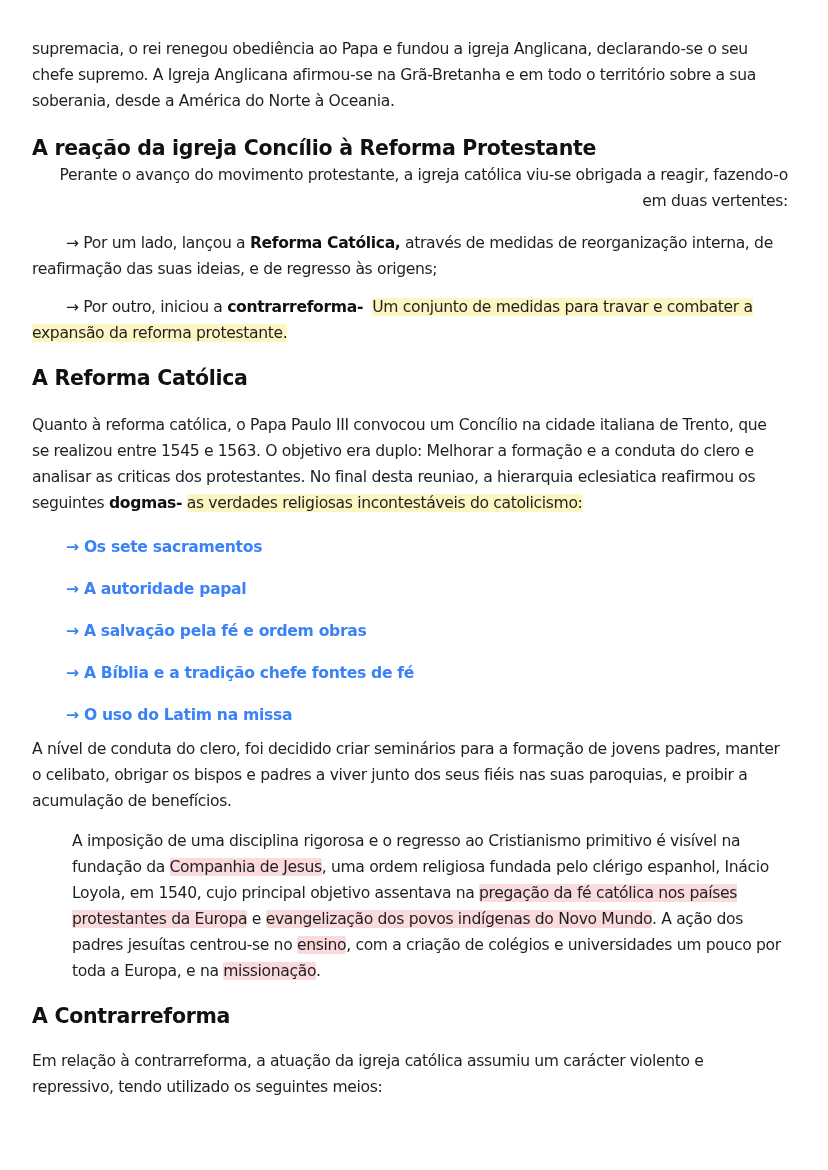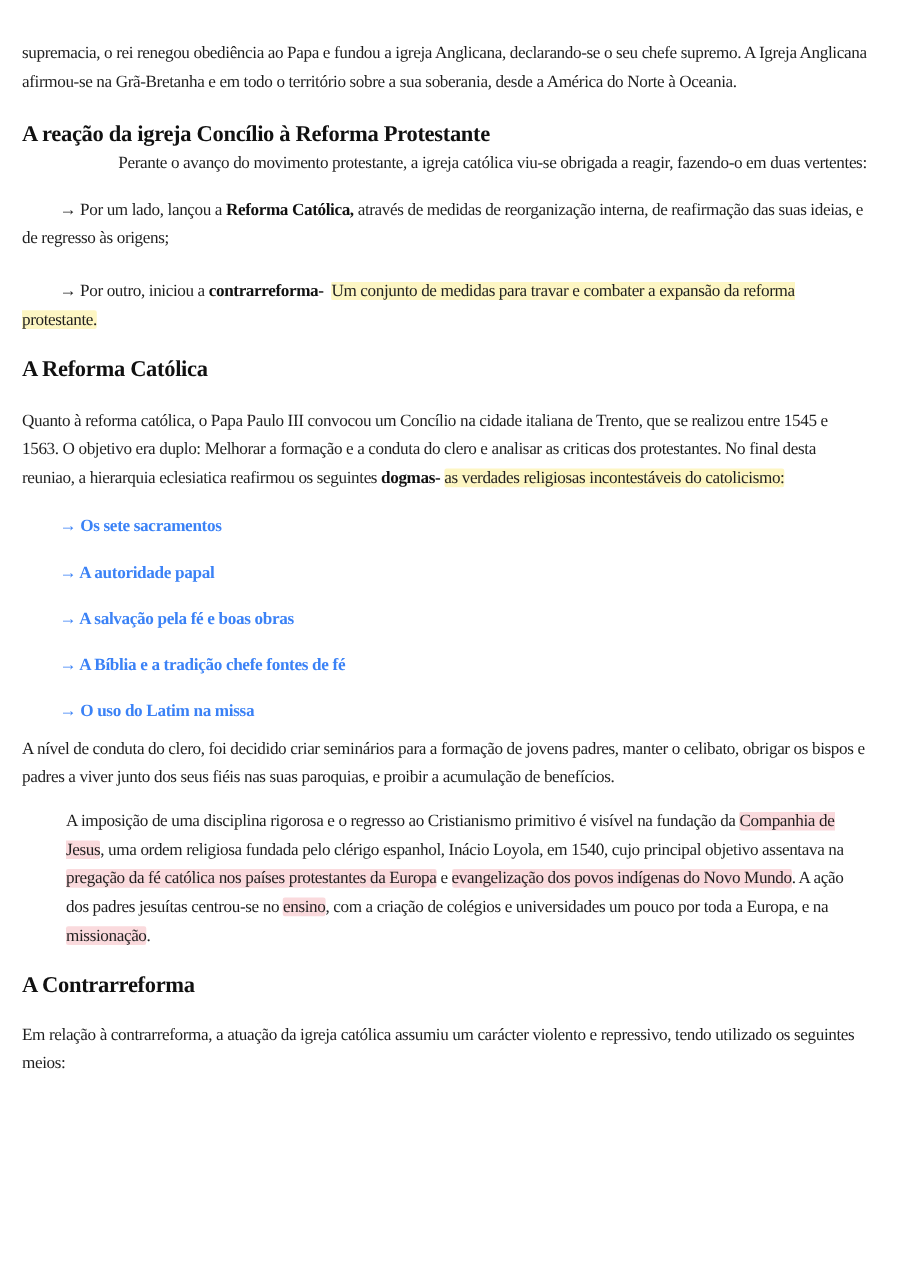--- a/index.html
+++ b/index.html
@@ -8,22 +8,21 @@
       background: #ffffff;
     }
     body {
       width: 828px;
       height: 1170px;
       overflow: hidden;
       font-family: "DejaVu Sans", "Liberation Sans", sans-serif;
       color: #1f1f1f;
     }
     .page {
-      padding: 36px 40px 0 20px;
-      font-family: Liberation Serif, serif;
+      padding: 36px 40px 0 32px;
     }
     p {
       margin: 0;
       font-size: 15.6px;
       line-height: 26px;
       letter-spacing: -0.35px;
     }
     h2 {
       margin: 0;
       font-size: 20.5px;
@@ -60,37 +59,37 @@
 
   <h2 style="margin-top:20px;">A reação da igreja Concílio à Reforma Protestante</h2>
 
   <p style="text-align:right;">Perante o avanço do movimento protestante, a igreja católica viu-se obrigada a reagir, fazendo-o em duas vertentes:</p>
 
   <p class="indent" style="margin-top:16px;">
     <span class="arrow">→</span>
     <span>Por um lado, lançou a </span><b>Reforma Católica,</b><span> através de medidas de reorganização interna, de reafirmação das suas ideias, e de regresso às origens;</span>
   </p>
 
-  <p class="indent" style="margin-top:22px;">
+  <p class="indent" style="margin-top:12px;">
     <span class="arrow">→</span>
     <span>Por outro, iniciou a </span><b>contrarreforma-</b>&nbsp;
     <span class="hl-yellow">Um conjunto de medidas para travar e combater a expansão da reforma protestante.</span>
   </p>
 
   <h2 style="margin-top:18px;">A Reforma Católica</h2>
 
   <p style="margin-top:20px;">
     <span> Quanto à reforma católica, o Papa Paulo III convocou um Concílio na cidade italiana de Trento, que se realizou entre 1545 e 1563. O objetivo era duplo:  Melhorar a formação e a conduta do clero e analisar as criticas dos protestantes. No final desta reuniao, a hierarquia eclesiatica reafirmou os seguintes </span><b>dogmas-</b>
     <span class="hl-yellow">as verdades religiosas incontestáveis do catolicismo:</span>
   </p>
 
   <ul class="dogmas" style="margin-top:18px;">
     <li>→ Os sete sacramentos</li>
     <li>→ A autoridade papal</li>
-    <li>→ A salvação pela fé e boas obras</li>
+    <li>→ A salvação pela fé e ordem obras</li>
     <li>→ A Bíblia e a tradição chefe fontes de fé</li>
     <li>→ O uso do Latim na missa</li>
   </ul>
 
   <p style="margin-top:-8px;">A nível de conduta do clero, foi decidido criar seminários para a formação de jovens padres, manter o celibato, obrigar os bispos e padres a viver junto dos seus fiéis nas suas paroquias, e proibir a acumulação de benefícios.</p>
 
   <p style="margin-top:14px;margin-left:40px;">
     <span>A imposição de uma disciplina rigorosa e o regresso ao Cristianismo primitivo é visível na fundação da </span><span class="hl-pink">Companhia de Jesus</span><span>, uma ordem religiosa fundada pelo clérigo espanhol, Inácio Loyola, em 1540, cujo principal objetivo assentava na </span><span class="hl-pink">pregação da fé católica nos países protestantes da Europa</span><span> e </span><span class="hl-pink">evangelização dos povos indígenas do Novo Mundo</span><span>. A ação dos padres jesuítas centrou-se no </span><span class="hl-pink">ensino</span><span>, com a criação de colégios e universidades um pouco por toda a Europa, e na </span><span class="hl-pink">missionação</span><span>.</span>
   </p>
 

